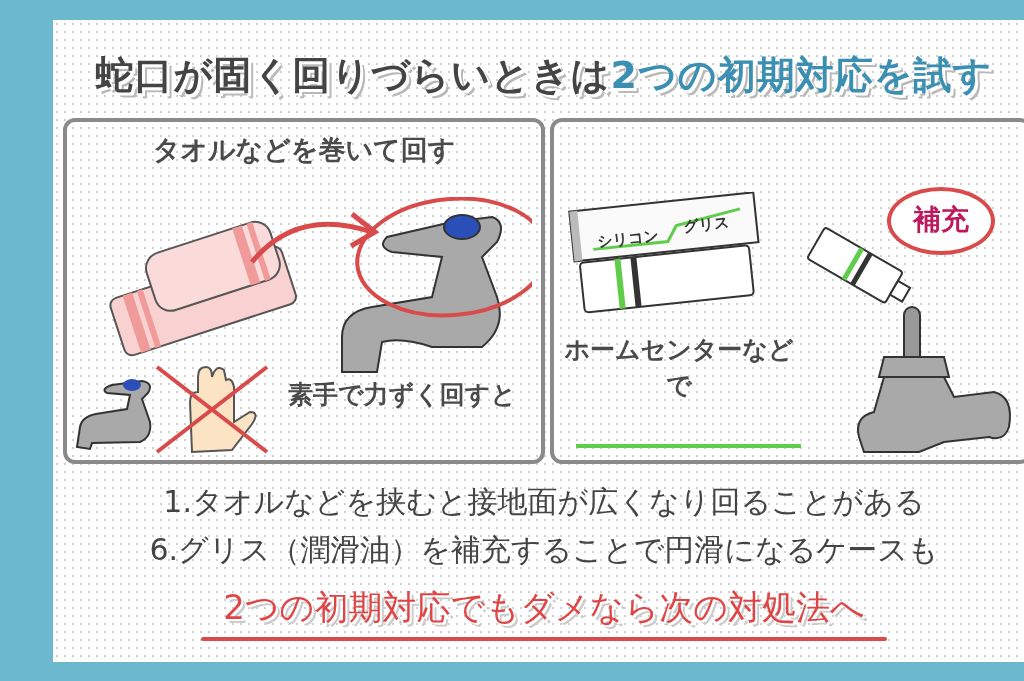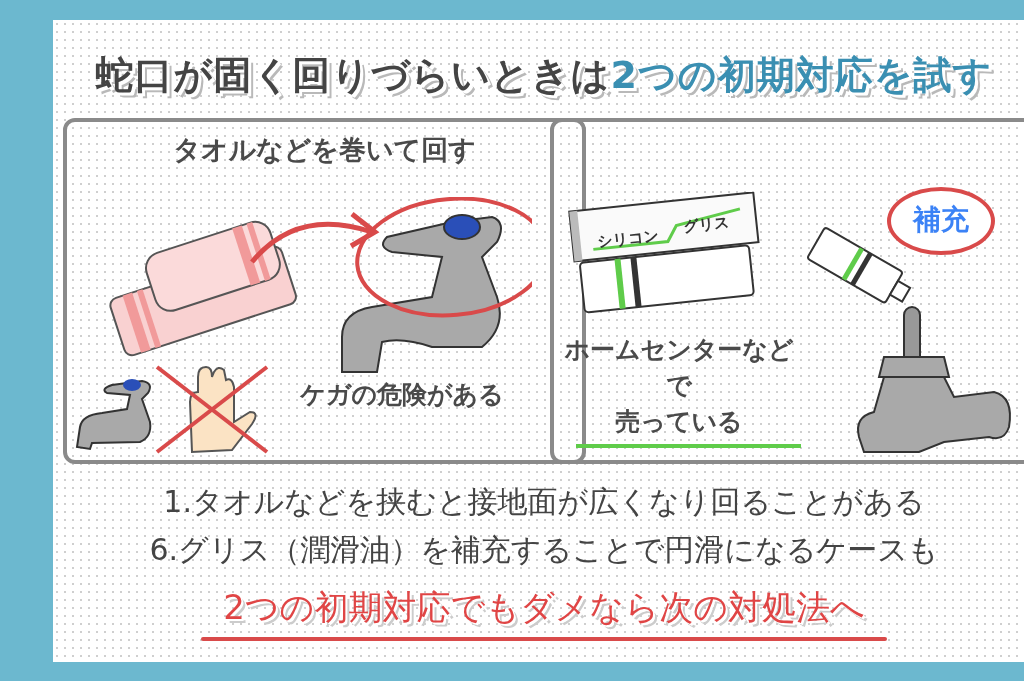--- a/index.html
+++ b/index.html
@@ -20,42 +20,41 @@
     position: absolute; left: 0; top: 30px; width: 100%;
     text-align: center; font-size: 38px; font-weight: bold; color: #444444;
     letter-spacing: 1px;
     text-shadow: 3px 3px 0 #ffffff, 5px 5px 0 #b9b9b9;
   }
   .title .accent { color: #3a8fb2; }
   .panel {
     position: absolute; top: 98px; height: 338px;
     border: 4px solid #8a8a8a; border-radius: 12px;
     background: transparent;
-    padding-left: 41px;
   }
   .panel.left { left: 10px; width: 474px; }
   .panel.right { left: 497px; width: 474px; }
   .panel-title {
     position: absolute; top: 10px; left: 0; width: 100%; text-align: center;
     font-size: 27px; font-weight: bold; color: #4a4a4a;
   }
   .abs { position: absolute; }
   .note {
     position: absolute; font-size: 25px; font-weight: bold; color: #4a4a4a;
     text-align: center; line-height: 36px;
   }
   .grease-label {
     position: absolute; font-size: 34px; font-weight: bold; color: #4a4a4a;
     text-shadow: 2px 2px 0 #ffffff, 4px 4px 0 #cccccc;
   }
   .green-underline { position: absolute; height: 4px; background: #5fcc4a; }
   .bubble {
     position: absolute; width: 100px; height: 60px; border: 4px solid #d94a4a;
     border-radius: 50%; background: #fff; text-align: center;
-    font-size: 28px; font-weight: bold; color: #3b82f6; line-height: 58px;
+    font-size: 28px; font-weight: bold; color: #be185d; line-height: 58px;
   }
   .line {
     position: absolute; left: 0; width: 100%; text-align: center;
     font-size: 30px; font-weight: normal; color: #444444;
   }
   .final {
     position: absolute; left: 0; top: 570px; width: 100%; text-align: center;
     font-size: 34px; font-weight: normal; color: #e04545;
     text-shadow: 2px 2px 0 #ffffff, 4px 4px 0 #cccccc;
   }
@@ -103,21 +102,21 @@
       <ellipse cx="60" cy="8" rx="9" ry="6" fill="#2a4fb8"></ellipse>
     </svg>
 
     <svg class="abs" style="left:85px;top:240px" width="120" height="95">
       <path d="M40 90 L38 40 Q38 30 46 30 L46 15 Q46 5 54 5 Q60 5 60 15 L62 10 Q66 3 72 8 L74 18 Q80 15 82 25 L82 60 L98 50 Q108 50 100 62 L80 88 Z" fill="#fbe3c4" stroke="#555" stroke-width="2"></path>
       <line x1="5" y1="5" x2="115" y2="90" stroke="#d94a4a" stroke-width="4"></line>
       <line x1="115" y1="5" x2="5" y2="90" stroke="#d94a4a" stroke-width="4"></line>
     </svg>
 
     <div class="note" style="left:210px;top:255px;width:250px">
-      <div>ケガの危険がある</div>
+      <div>素手で力ずく回すと</div>
     </div>
   </div>
 
   <div class="panel right">
 
     <svg class="abs" style="left:10px;top:70px" width="210" height="130">
       <g transform="rotate(-6 100 60)">
         <rect x="10" y="10" width="185" height="50" fill="#fafafa" stroke="#333" stroke-width="2"></rect>
         <rect x="10" y="10" width="8" height="50" fill="#bbb"></rect>
         <polyline points="30,50 105,50 115,35 180,25" fill="none" stroke="#5fcc4a" stroke-width="3"></polyline>
@@ -138,21 +137,20 @@
       </g>
       <rect x="100" y="80" width="16" height="70" rx="8" fill="#999" stroke="#333" stroke-width="2"></rect>
       <path d="M80 150 L140 150 L150 170 L190 165 Q210 170 205 200 Q200 215 185 210 L140 215 L115 225 L60 225 L55 210 Q50 190 70 185 Z" fill="#a9a9a9" stroke="#333" stroke-width="2"></path>
       <path d="M80 130 L140 130 L145 150 L75 150 Z" fill="#a9a9a9" stroke="#333" stroke-width="2"></path>
     </svg>
 
     <div class="bubble" style="left:333px;top:65px">補充</div>
 
     <div class="note" style="left:10px;top:210px;width:230px">
       <div>ホームセンターなどで</div>
-      <div>売っている</div>
     </div>
     <div class="green-underline" style="left:22px;top:322px;width:225px"></div>
   </div>
 
   <div class="line" style="top:462px">1.タオルなどを挟むと接地面が広くなり回ることがある</div>
   <div class="line" style="top:510px">6.グリス（潤滑油）を補充することで円滑になるケースも</div>
 
   <div class="final" style="top:565px">2つの初期対応でもダメなら次の対処法へ</div>
   <div class="red-underline" style="top:617px"></div>
 </div>

